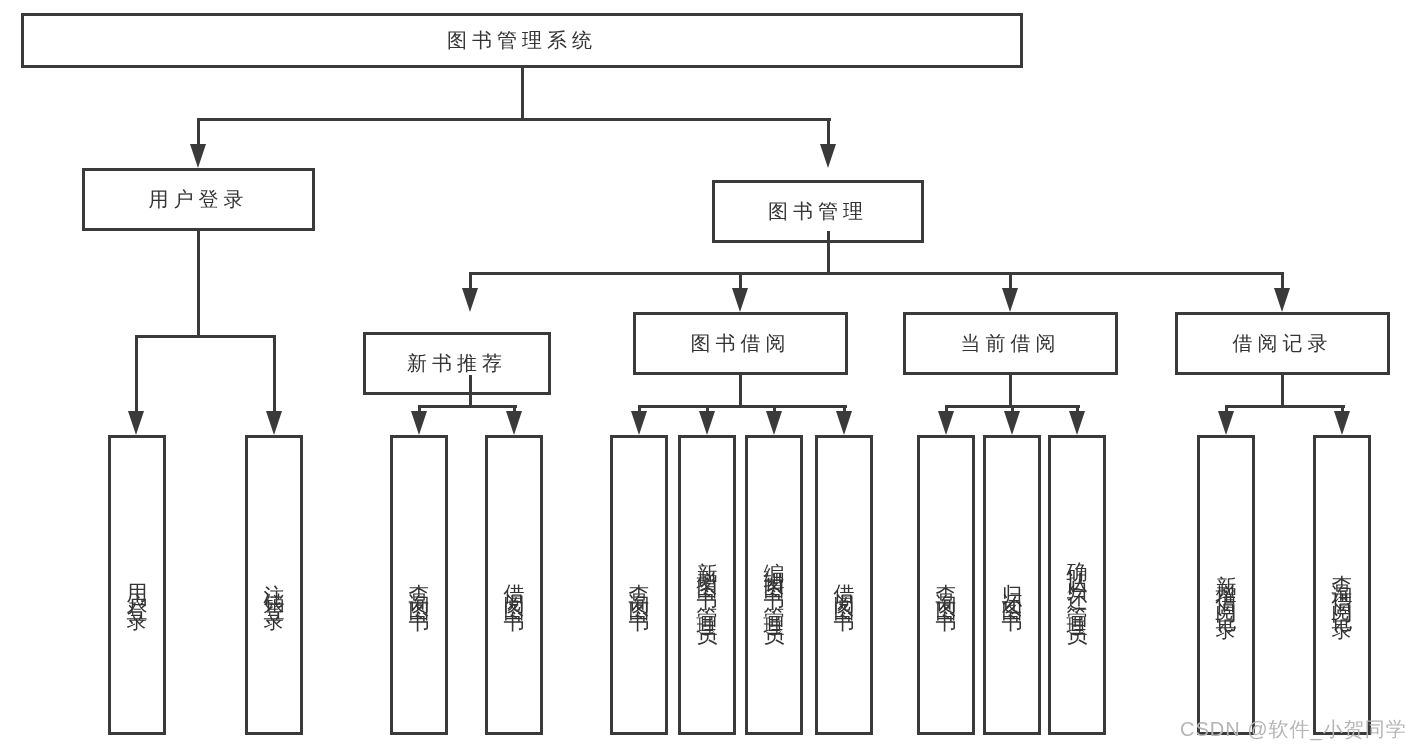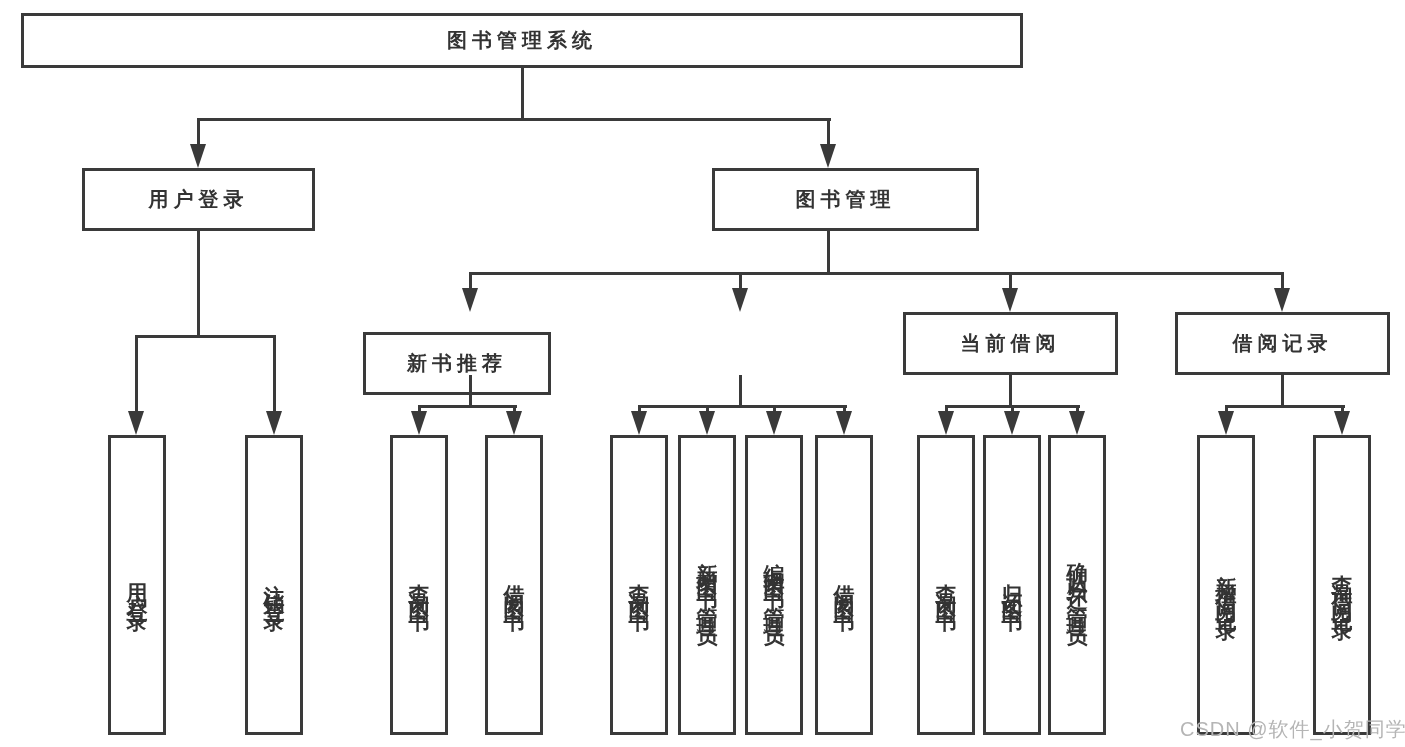--- a/index.html
+++ b/index.html
@@ -22,21 +22,20 @@
     box-sizing:border-box;
     border:3px solid var(--line);
     background:#fff;
     display:flex;
     align-items:center;
     justify-content:center;
     font-size:20px;
     letter-spacing:5px;
     color:var(--text);
     white-space:nowrap;
-    font-weight:bold;
   }
   .box.leaf{
     writing-mode:vertical-rl;
     text-orientation:mixed;
     font-size:21px;
     letter-spacing:9px;
     white-space:normal;
   }
   .vline,.stem{
     position:absolute;
@@ -66,24 +65,25 @@
 </style>
 </head>
 <body>
 
 <div class="canvas">
 
   <div class="box" style="left:21px;top:13px;width:1002px;height:55px">图书管理系统</div>
 
   <div class="box" style="left:82px;top:168px;width:233px;height:63px">用户登录</div>
 
-  <div class="box" style="left:712px;top:168px;width:267px;height:63px">图书管理</div>
+  <div class="box" style="left:712px;top:180px;width:212px;height:63px">图书管理</div>
 
   <div class="box" style="left:363px;top:332px;width:188px;height:63px">新书推荐</div>
 
+  <div class="box" style="left:633px;top:312px;width:215px;height:63px">图书借阅</div>
 
   <div class="box" style="left:1175px;top:312px;width:215px;height:63px">借阅记录</div>
 
   <div class="box" style="left:903px;top:312px;width:215px;height:63px">当前借阅</div>
 
   <div class="box leaf" style="left:108px;top:435px;width:58px;height:300px">用户登录</div>
 
   <div class="box leaf" style="left:245px;top:435px;width:58px;height:300px">注销登录</div>
 
   <div class="box leaf" style="left:390px;top:435px;width:58px;height:300px">查询图书</div>

